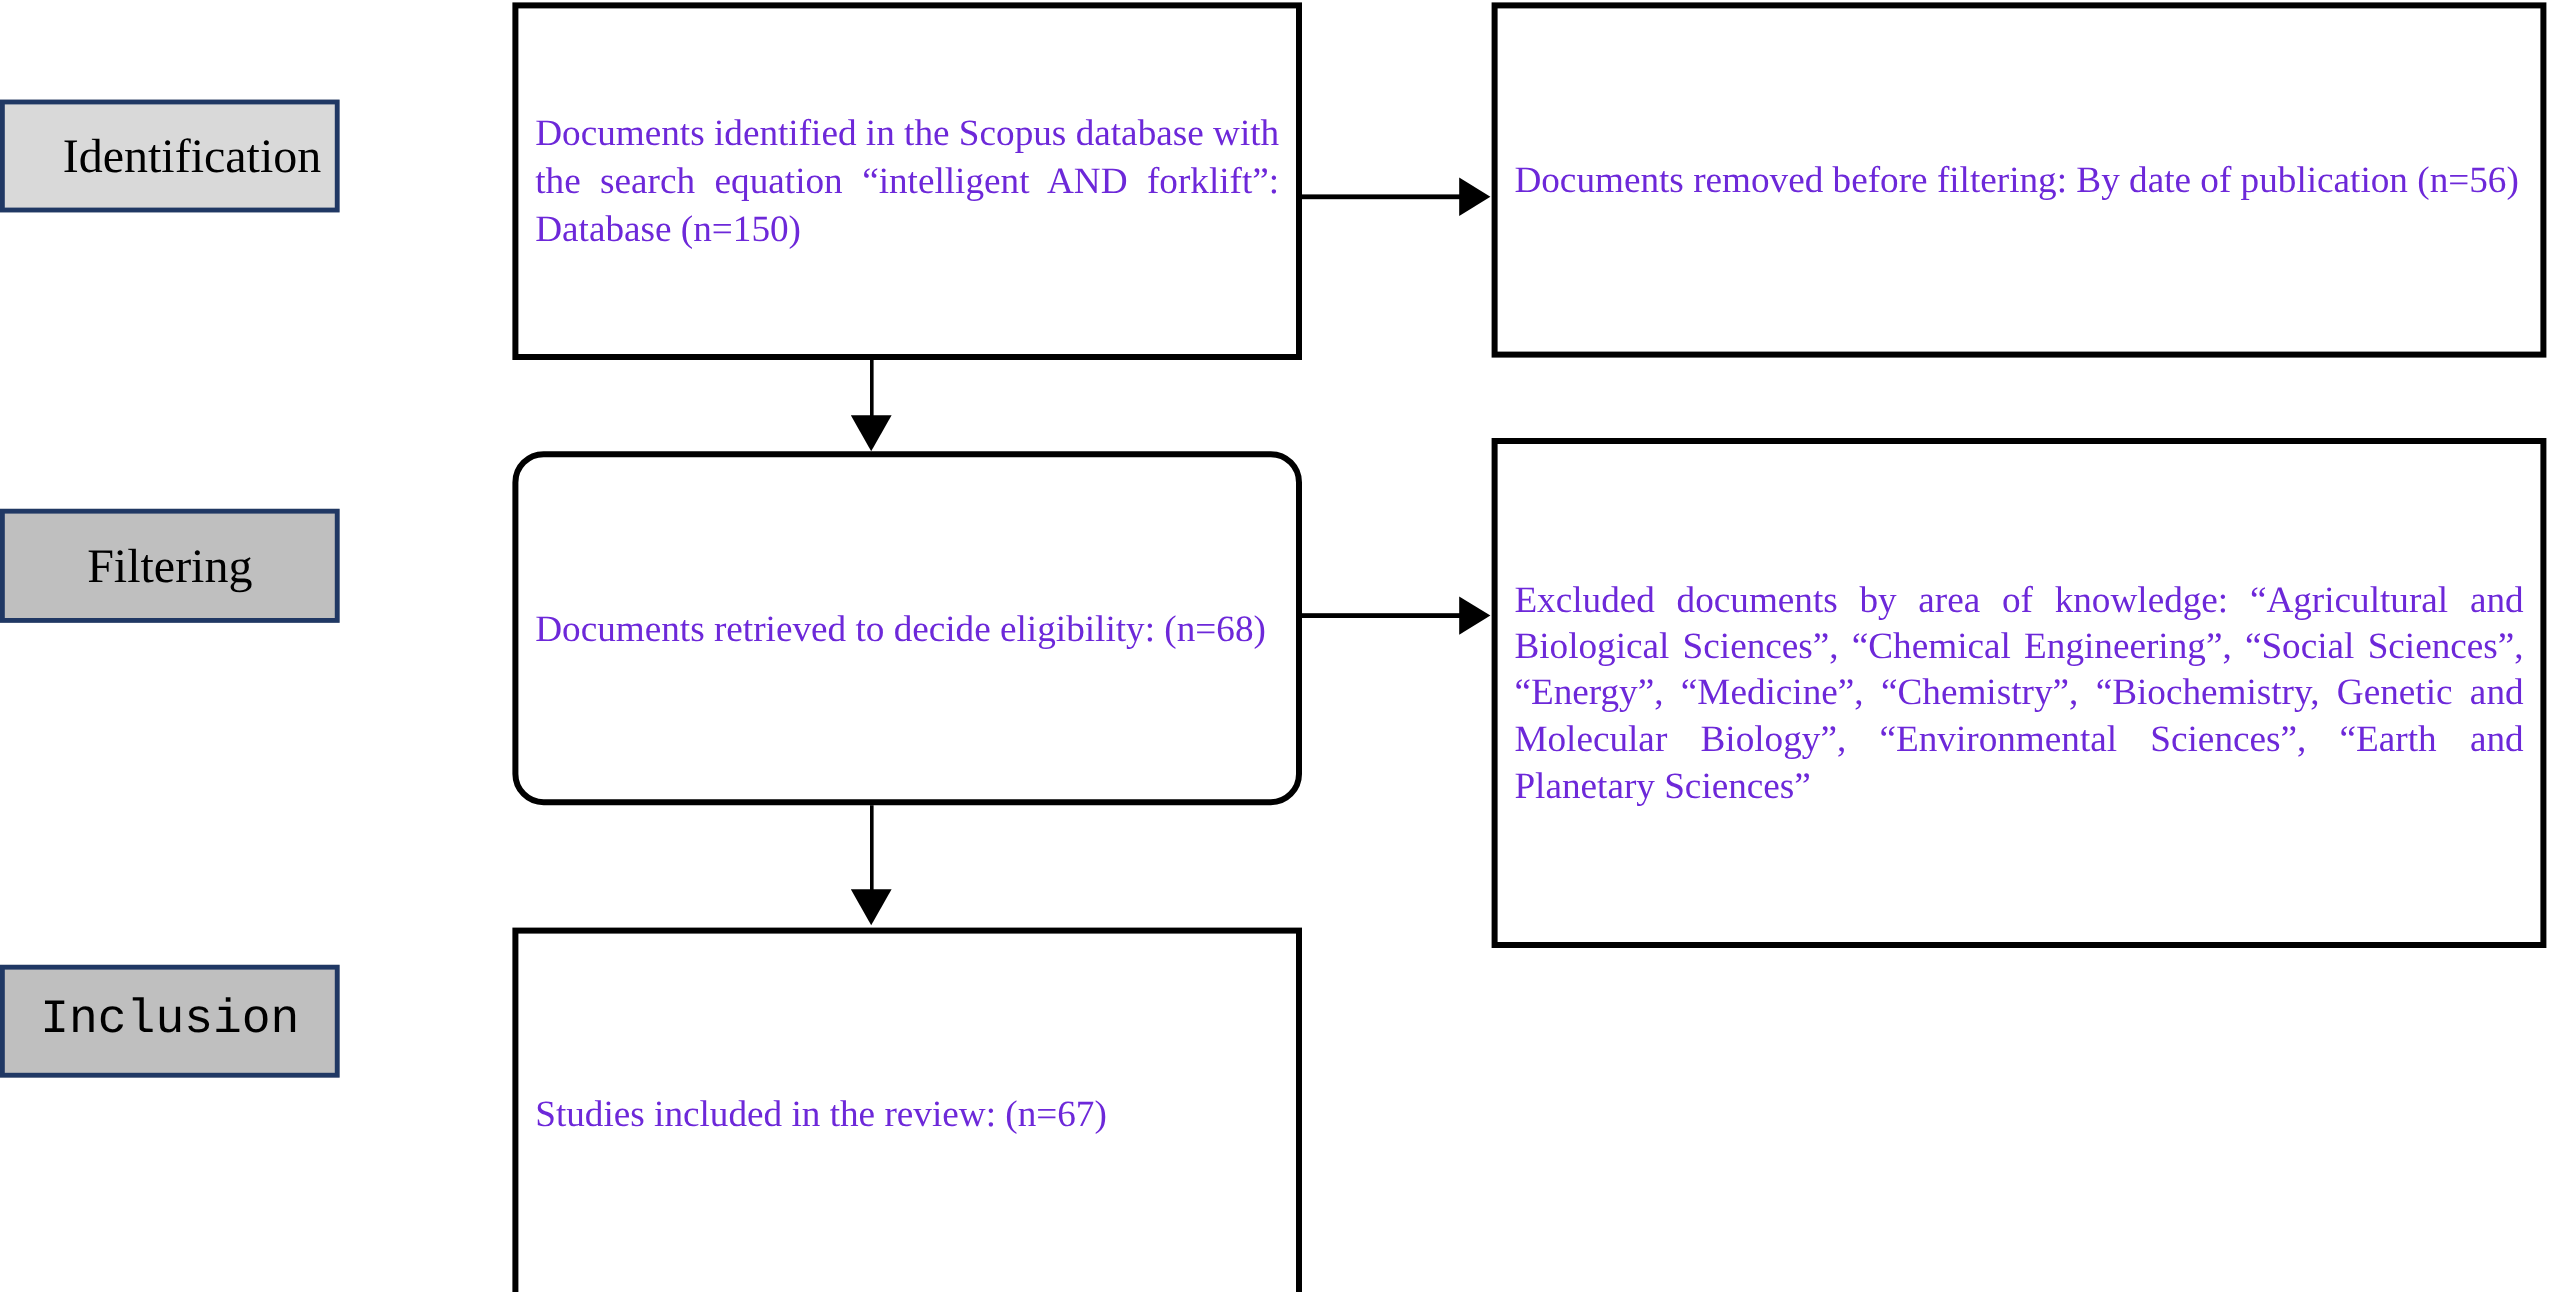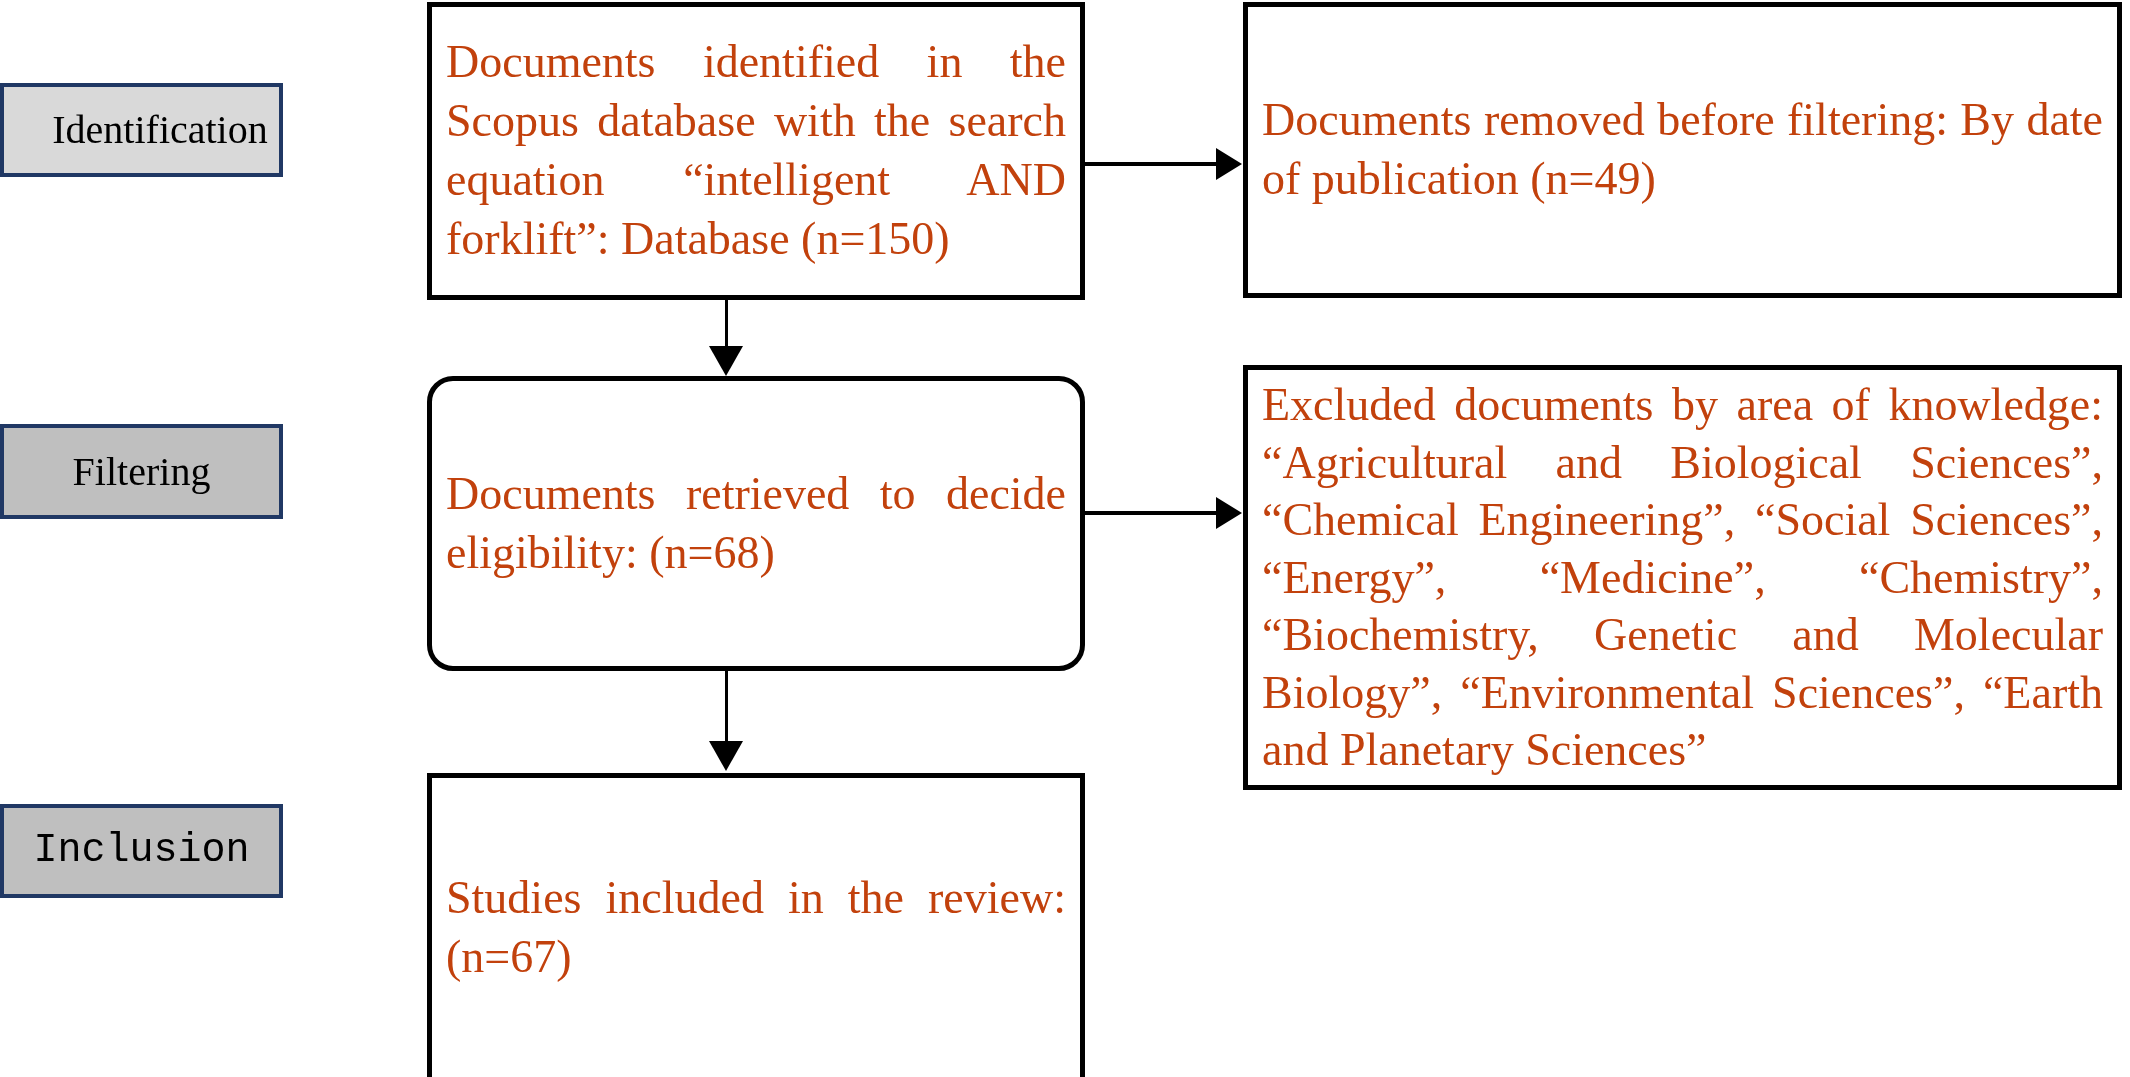--- a/index.html
+++ b/index.html
@@ -36,23 +36,23 @@
     position: absolute;
     box-sizing: border-box;
     border: 5px solid #000000;
     background: #ffffff;
     display: flex;
     align-items: center;
   }
   .flow-text {
     width: 100%;
     padding: 0 14px;
-    font-size: 46px;
+    font-size: 31px;
     line-height: 1.28;
-    color: #c2410c;
+    color: #6d28d9;
     text-align: justify;
     text-align-last: left;
     -moz-text-align-last: left;
     hyphens: none;
   }
   .flow-text.tight {
     line-height: 1.25;
   }
 
   
@@ -98,21 +98,21 @@
 
   <div class="stage-chip" style="left:0px; top:804px; width:283px; height:94px; background:#bfbfbf;font-family:Liberation Mono, monospace;">
     <span>Inclusion</span>
   </div>
 
   <div class="flow-box" style="left:427px; top:2px; width:658px; height:298px;">
     <div class="flow-text">Documents identified in the Scopus database with the search equation “intelligent AND forklift”: Database (n=150)</div>
   </div>
 
   <div class="flow-box" style="left:1243px; top:2px; width:879px; height:296px;">
-    <div class="flow-text">Documents removed before filtering: By date of publication (n=49)</div>
+    <div class="flow-text">Documents removed before filtering: By date of publication (n=56)</div>
   </div>
 
   <div class="flow-box" style="left:427px; top:376px; width:658px; height:295px;border-radius:26px;">
     <div class="flow-text">Documents retrieved to decide eligibility: (n=68)</div>
   </div>
 
   <div class="flow-box" style="left:1243px; top:365px; width:879px; height:425px;">
     <div class="flow-text tight">Excluded documents by area of knowledge: “Agricultural and Biological Sciences”, “Chemical Engineering”, “Social Sciences”, “Energy”, “Medicine”, “Chemistry”, “Biochemistry, Genetic and Molecular Biology”, “Environmental Sciences”, “Earth and Planetary Sciences”</div>
   </div>
 

